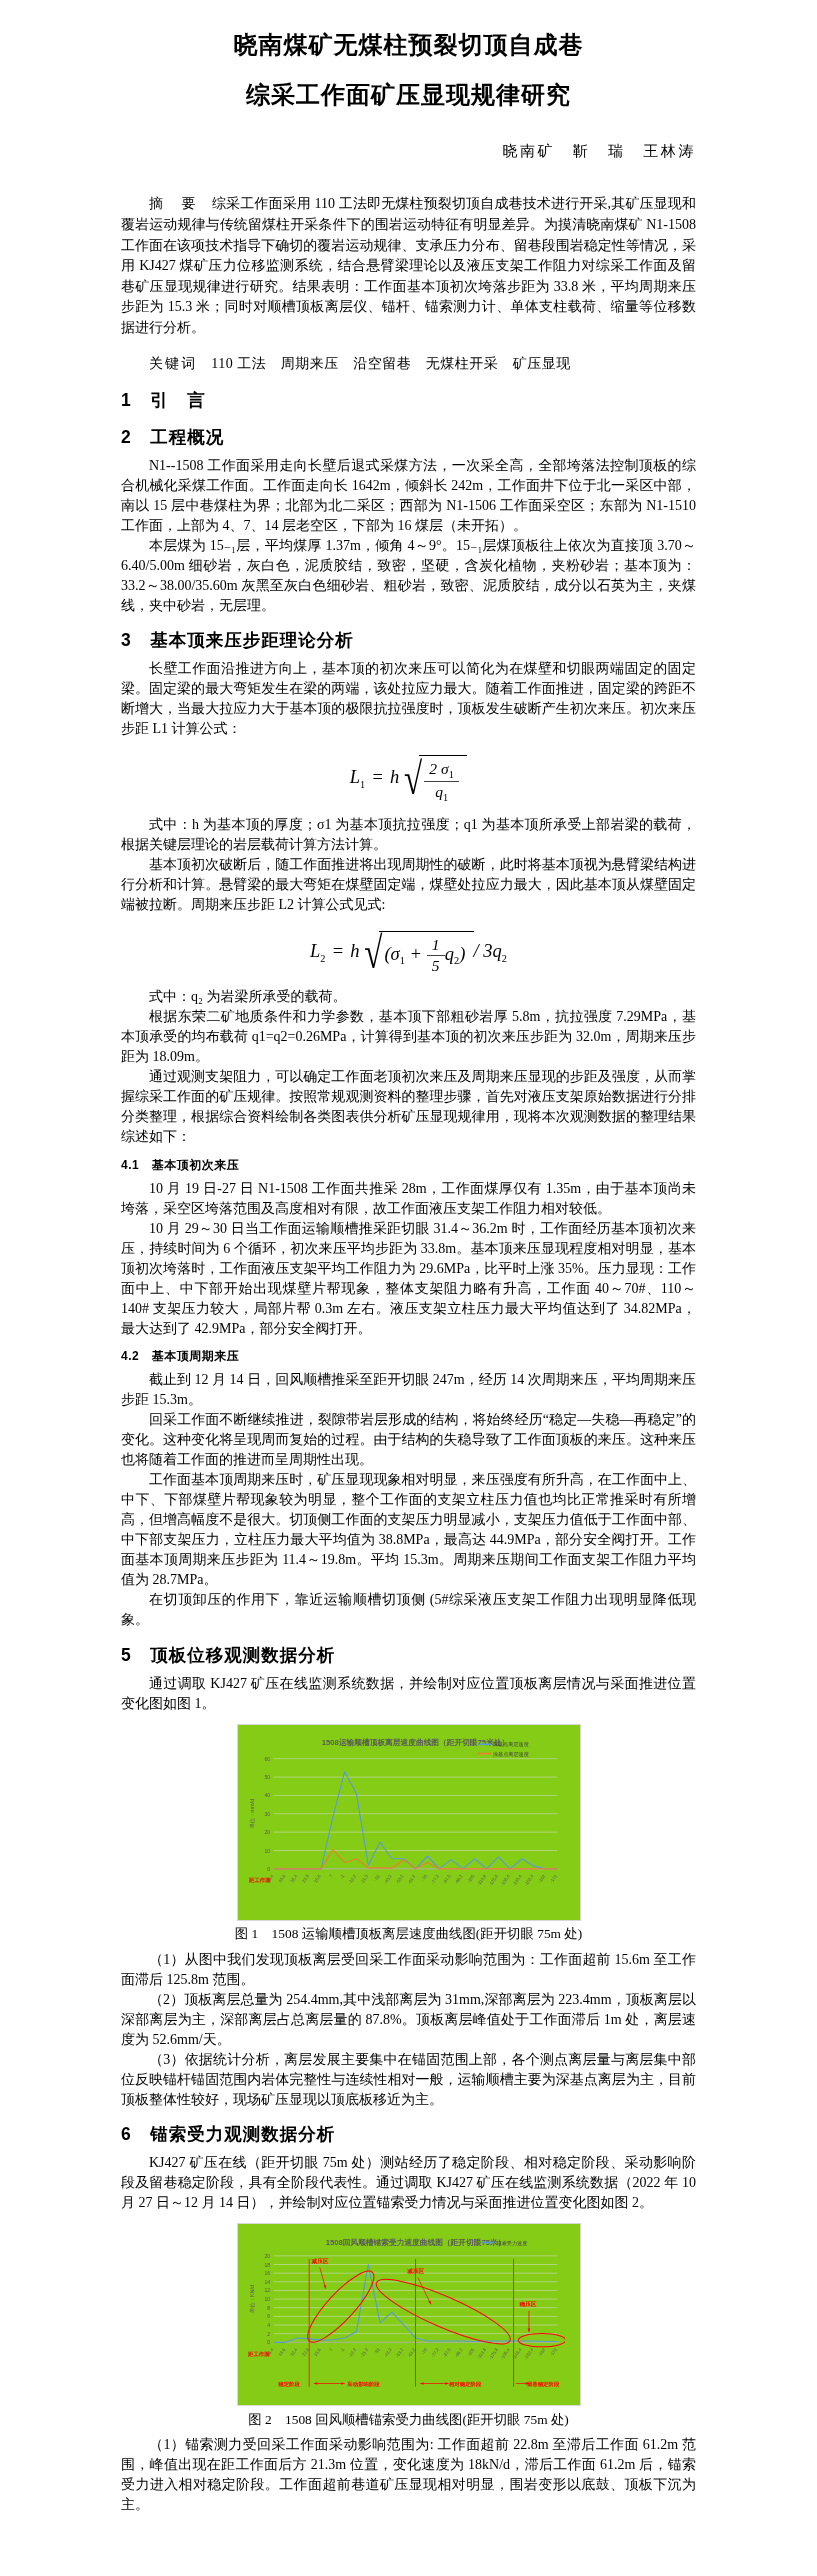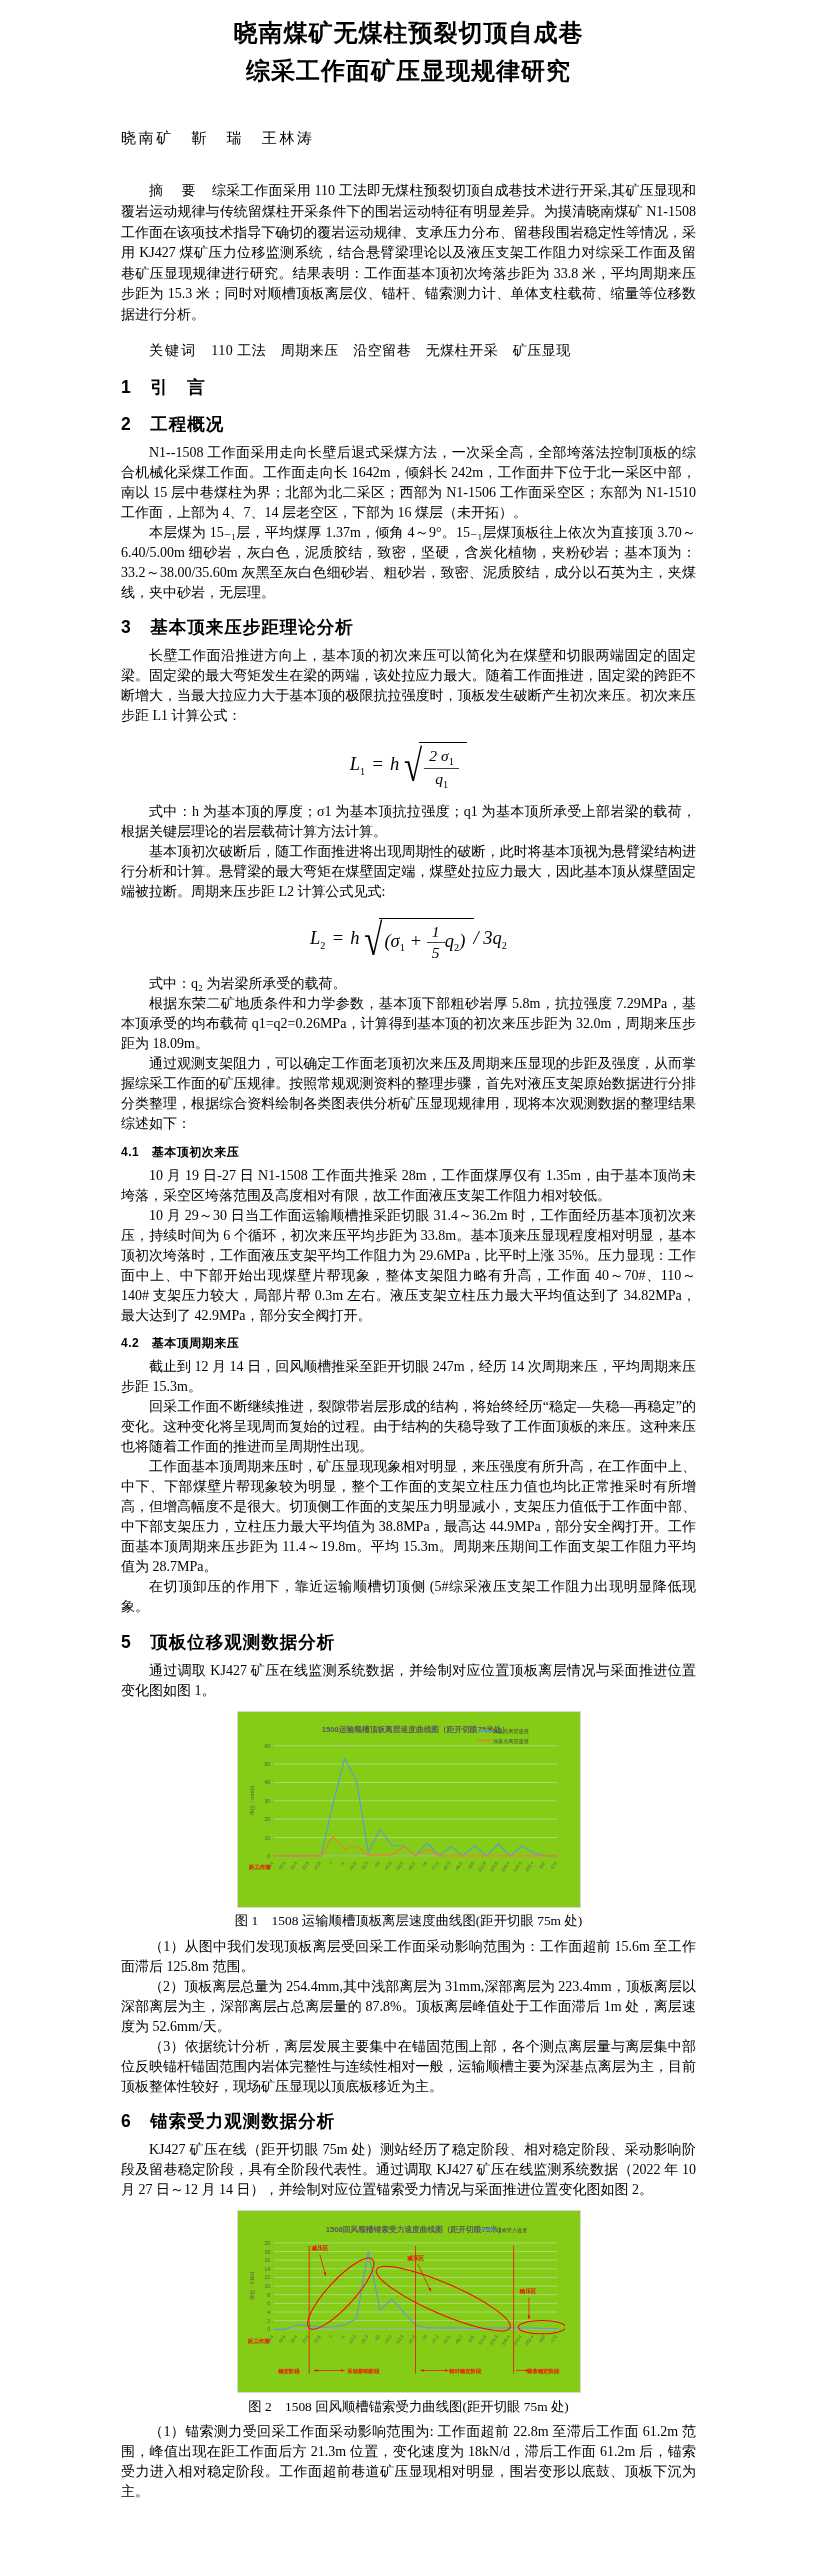--- a/index.html
+++ b/index.html
@@ -1,21 +1,21 @@
 <!DOCTYPE html>
 <html style="font-size:8.2px"><head>
 <meta charset="utf-8">
 <style>
   html,body{margin:0;padding:0;}
   body{width:817px;height:3594px;overflow:hidden;background:#ffffff;
        font-family:"Liberation Serif","DejaVu Serif",serif;color:#000;}
   .page{padding:14.4px 121px 0 121px;}
   .title{font-family:"Liberation Sans","DejaVu Sans",sans-serif;font-weight:bold;
-         font-size:24px;line-height:38px;text-align:center;letter-spacing:1px;margin:0;}
-  .authors{text-align:left;font-size:15px;letter-spacing:2.6px;margin-top:39px;}
+         font-size:24px;line-height:38px;text-align:center;letter-spacing:1px;margin:12px;}
+  .authors{text-align:right;font-size:15px;letter-spacing:2.6px;margin-top:28px;}
   .abstract{margin-top:32px;font-size:14px;line-height:20.6px;text-align:justify;text-indent:2em;}
   .inline-label{font-family:"Liberation Sans","DejaVu Sans",sans-serif;font-weight:normal;letter-spacing:2.1px;}
   .kw{margin-top:4.1px;font-size:14px;line-height:20.6px;text-indent:2em;}
   .kw .kwtext{letter-spacing:0.5px;}
   p.body{font-size:14px;line-height:20px;text-align:justify;text-indent:2em;margin:0;}
   .h-sec{font-family:"Liberation Sans","DejaVu Sans",sans-serif;font-weight:bold;
          font-size:17.5px;margin:12.4px 0 7.2px;letter-spacing:1px;}
   .h-sub{font-family:"Liberation Sans","DejaVu Sans",sans-serif;font-weight:bold;
          font-size:12px;margin:9.3px 0 5.2px;letter-spacing:0.5px;}
   .formula{text-align:center;margin:15.5px 0 12.4px;font-size:18.5px;font-style:italic;}

